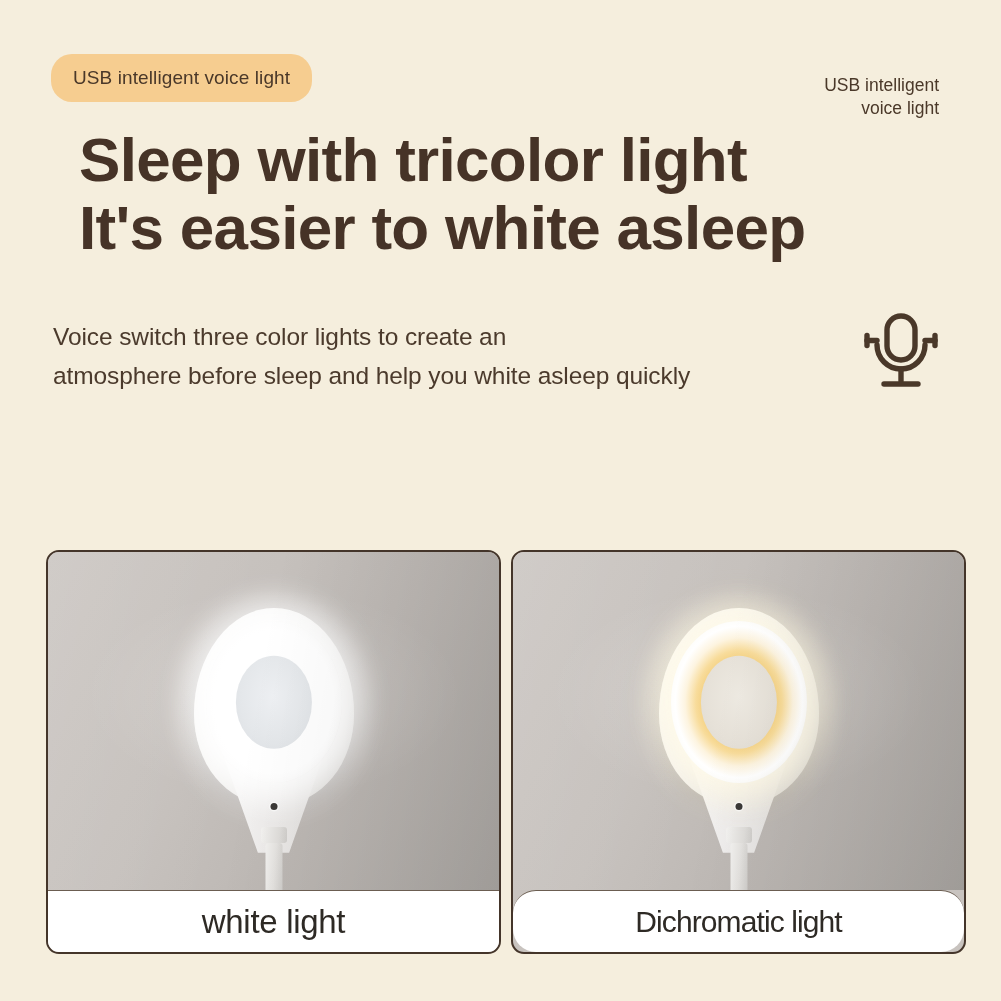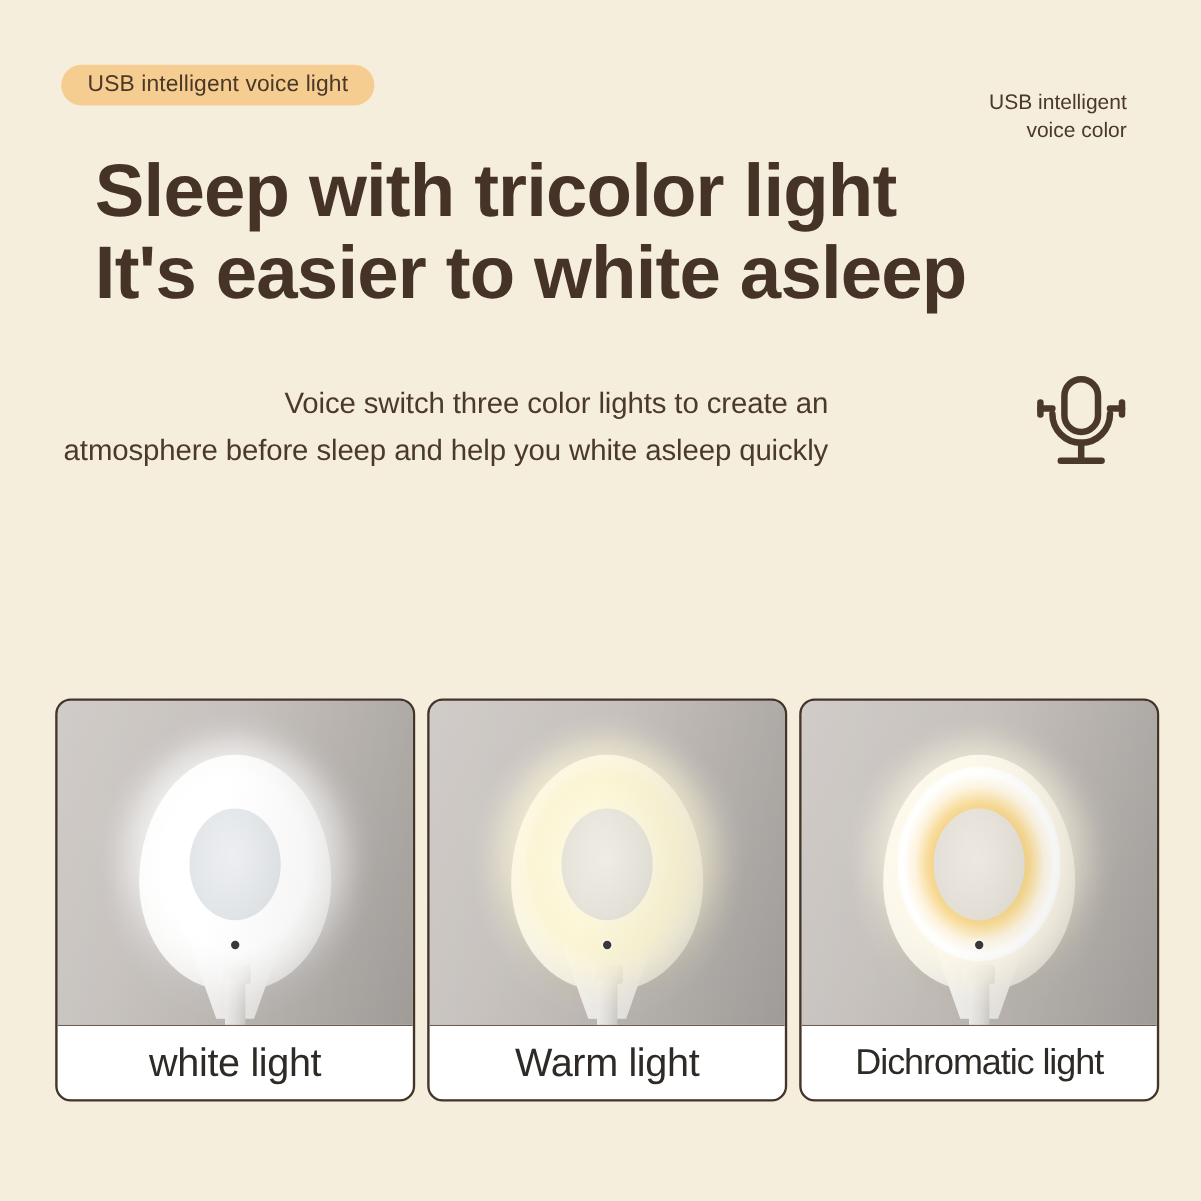--- a/index.html
+++ b/index.html
@@ -9,21 +9,21 @@
     background:#F5EEDD;
     font-family:"Liberation Sans", sans-serif;
     overflow:hidden;
     position:relative;
   }
 
   
   .badge {
     position:absolute;
     left:51px; top:54px;
-    height:34px;
+    height:48px;
     padding:0 22px;
     display:flex; align-items:center;
     background:#F6CD90;
     border-radius:21px;
     color:#4A3829;
     font-size:19px;
     letter-spacing:.1px;
     white-space:nowrap;
   }
 
@@ -50,35 +50,35 @@
   .headline span { display:block; }
 
   .subcopy {
     position:absolute;
     left:53px; top:318px;
     color:#4B3A2C;
     font-size:24.5px;
     line-height:1.58;
     letter-spacing:-0.1px;
   }
-  .subcopy span { display:block;text-align:right; }
+  .subcopy span { display:block; }
 
   
   .mic-icon {
     position:absolute;
     left:855px; top:310px;
     width:92px; height:86px;
   }
   .mic-icon svg { width:100%; height:100%; display:block; }
 
   
   .cards {
     position:absolute;
-    left:46px; top:582px;
-    width:920px; height:336px;
+    left:46px; top:550px;
+    width:920px; height:404px;
     display:flex;
     gap:10px;
   }
 
   .card {
     flex:1 1 0;
     border:2px solid #44352A;
     border-radius:13px;
     overflow:hidden;
     display:flex;
@@ -218,32 +218,32 @@
     border-top:1.5px solid #6b5d51;
     display:flex;
     align-items:center;
     justify-content:center;
     color:#2e2a25;
     font-size:33px;
     letter-spacing:-.3px;
     white-space:nowrap;
     padding:0 4px;
   }
-  .label-bar.tight { font-size:30px; letter-spacing:-.9px; }
+  .label-bar.tight { font-size:30px; letter-spacing:-.9px;border-radius:23px; }
 </style>
 </head>
 <body>
 
 <div class="badge">
   <span>USB intelligent voice light</span>
 </div>
 
 <div class="corner-label">
   <div>USB intelligent</div>
-  <div>voice color</div>
+  <div>voice light</div>
 </div>
 
 <div class="headline">
   <span>Sleep with tricolor light</span>
   <span>It's easier to white asleep</span>
 </div>
 
 <div class="subcopy">
   <span>Voice switch three color lights to create an</span>
   <span>atmosphere before sleep and help you white asleep quickly</span>
@@ -283,37 +283,20 @@
           <div class="halo"></div>
           <div class="ring"></div>
           <div class="ring-inner"></div>
         </div>
         <div class="sensor-dot"></div>
       </div>
     </div>
     <div class="label-bar">white light</div>
   </div>
 
-  <div class="card">
-    <div class="photo">
-      <div class="lamp">
-        <div class="head-body"></div>
-        <div class="neck-funnel"></div>
-        <div class="collar"></div>
-        <div class="stem"></div>
-        <div class="ring-wrap v-warm">
-          <div class="halo"></div>
-          <div class="ring"></div>
-          <div class="ring-inner"></div>
-        </div>
-        <div class="sensor-dot"></div>
-      </div>
-    </div>
-    <div class="label-bar">Warm light</div>
-  </div>
 
   <div class="card">
     <div class="photo">
       <div class="lamp">
         <div class="head-body"></div>
         <div class="neck-funnel"></div>
         <div class="collar"></div>
         <div class="stem"></div>
         <div class="ring-wrap v-dual">
           <div class="halo"></div>

